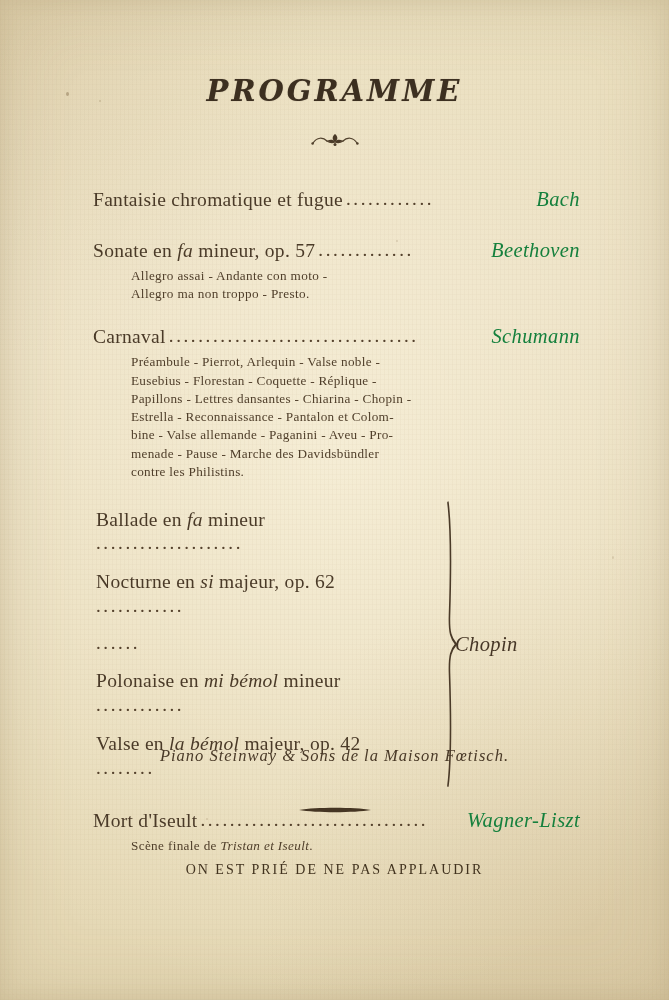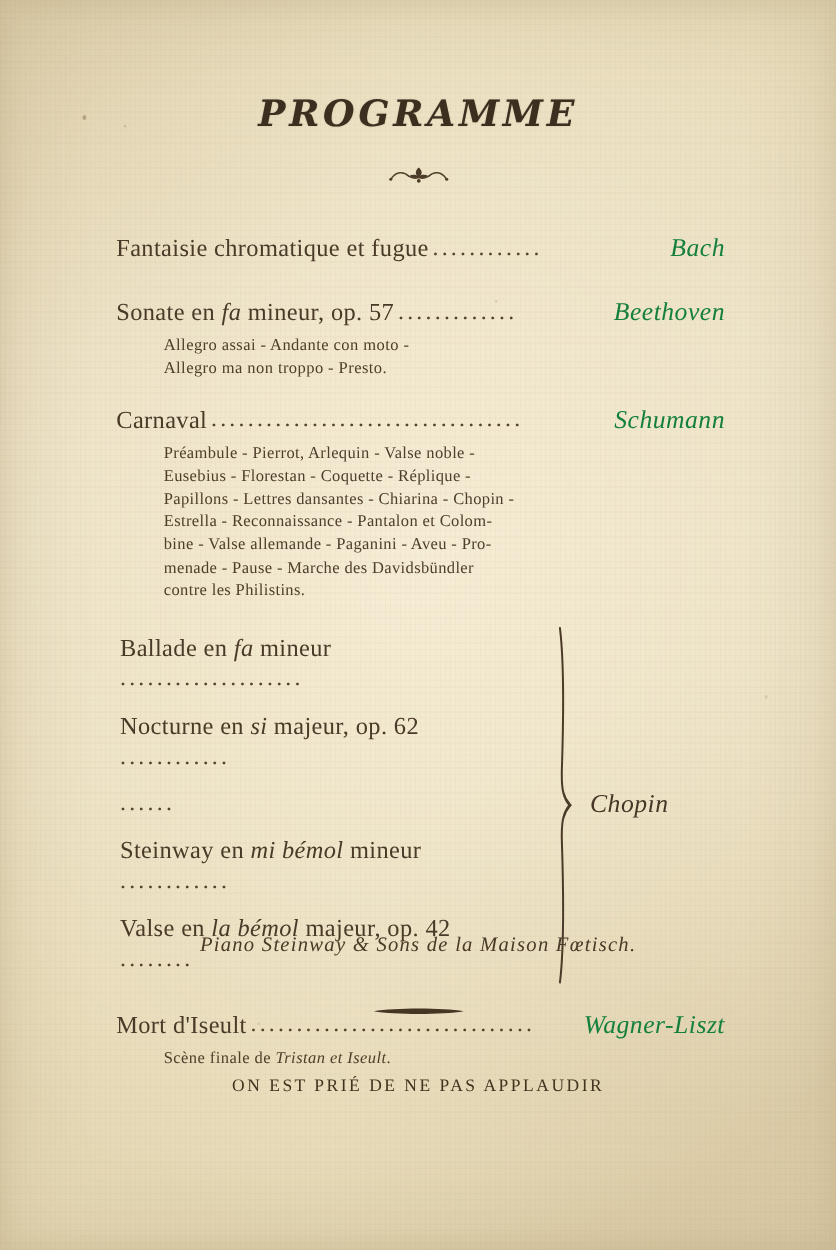--- a/index.html
+++ b/index.html
@@ -164,21 +164,21 @@
   .brace {
     position: absolute;
     left: 348px;
     top: 0;
     height: 100%;
     width: 26px;
   }
   .brace svg { display: block; height: 100%; width: 26px; }
   .group-composer {
     position: absolute;
-    left: 379px;
+    left: 362px;
     top: 50%;
     transform: translateY(-50%);
     font-style: italic;
     font-size: 20.5px;
     letter-spacing: 0.4px;
     color: #463626;
     white-space: nowrap;
   }
 
   .gap-lg { height: 24px; }
@@ -304,21 +304,21 @@
           <span class="leader">....................</span>
         </div>
         <div class="line">
           <span class="work"><span>Nocturne en </span><i>si</i><span> majeur, op. 62</span></span>
           <span class="leader">............</span>
         </div>
         <div class="line">
           <span class="leader">......</span>
         </div>
         <div class="line">
-          <span class="work"><span>Steinway en </span><i>mi bémol</i><span> mineur</span></span>
+          <span class="work"><span>Polonaise en </span><i>mi bémol</i><span> mineur</span></span>
           <span class="leader">............</span>
         </div>
         <div class="line">
           <span class="work"><span>Valse en </span><i>la bémol</i><span> majeur, op. 42</span></span>
           <span class="leader">........</span>
         </div>
       </div>
 
       <div class="brace">
         <svg viewBox="0 0 26 150" preserveAspectRatio="none">

